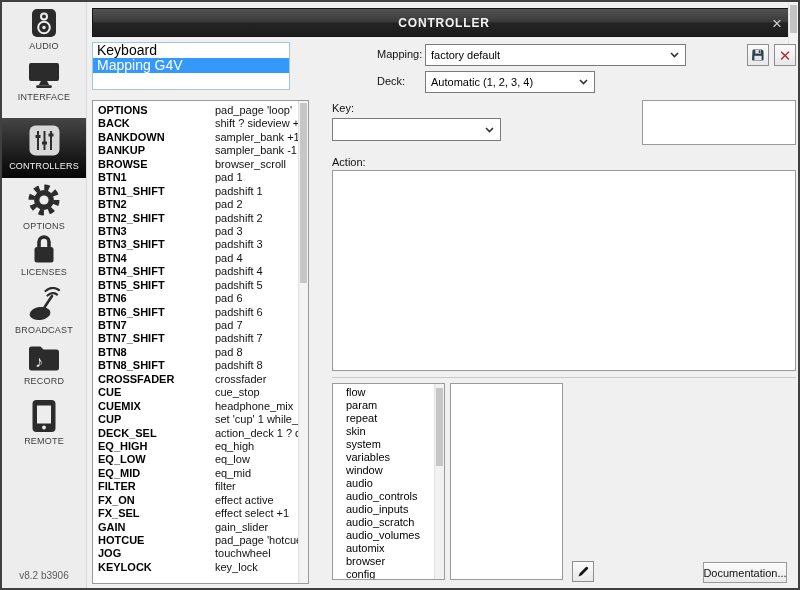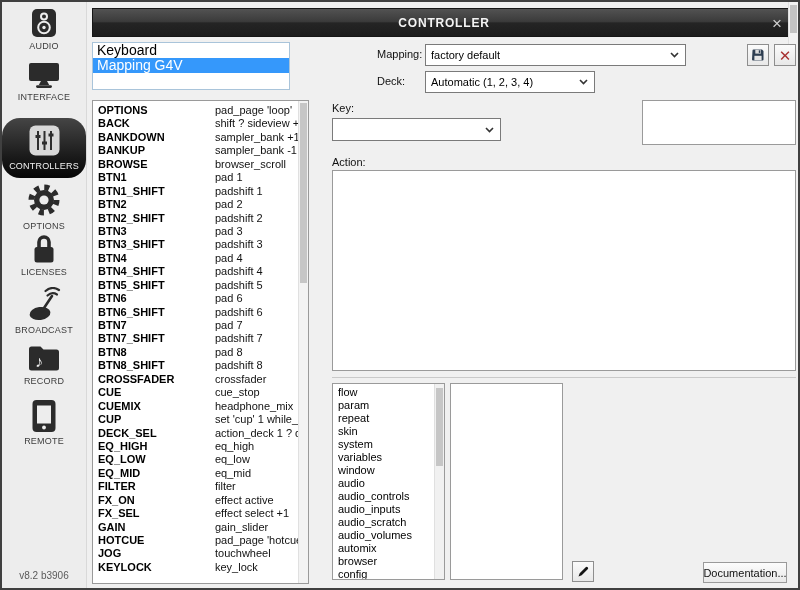--- a/index.html
+++ b/index.html
@@ -101,21 +101,21 @@
   }
   #separator { position:absolute; left:330px; top:375px; width:464px; height:1px; background:#c9c9c9; }
 
   .small-list {
     position:absolute; top:381px; height:197px; background:#fff;
     border:1px solid #9a9a9a; overflow:hidden; padding-top:2px;
   }
   #actions-list { left:330px; width:113px; }
   #actions-sublist { left:448px; width:113px; }
   .sl-row { height:13px; line-height:13px; font-size:11px; color:#000; padding-left:5px;
-    white-space:nowrap; cursor:default; }
+    white-space:nowrap; cursor:default;margin-left:8px; }
   #actions-scroll {
     position:absolute; right:0; top:0; bottom:0; width:10px;
     background:#f1f1f1; border-left:1px solid #e0e0e0;
   }
   #actions-scroll .thumb { position:absolute; left:1px; right:1px; top:4px; height:78px; background:#c6c6c6; }
 
   #edit-btn { left:570px; top:559px; width:22px; height:21px; }
   #doc-btn {
     position:absolute; left:701px; top:560px; width:84px; height:21px;
     background:linear-gradient(#fcfcfc,#e9e9e9); border:1px solid #9a9a9a;
@@ -143,21 +143,21 @@
 
     <div class="side-item" style="top:60px;">
       <svg width="34" height="27" viewBox="0 0 34 27">
         <rect x="2" y="1" width="30" height="18" rx="2" fill="#2b2b2b"></rect>
         <path d="M14 19 h6 l2.2 4 h-10.4 Z" fill="#2b2b2b"></path>
         <rect x="9" y="23.2" width="16" height="2.8" rx="1.4" fill="#2b2b2b"></rect>
       </svg>
       <div class="side-label">INTERFACE</div>
     </div>
 
-    <div class="side-item selected" style="top:116px; height:60px;border-radius:18px;">
+    <div class="side-item selected" style="top:116px; height:60px;">
       <svg width="31" height="31" viewBox="0 0 31 31">
         <rect x="0.5" y="0.5" width="30" height="30" rx="6" fill="#d8d8d8"></rect>
         <line x1="9" y1="6" x2="9" y2="25" stroke="#2d2d2d" stroke-width="2"></line>
         <line x1="15.5" y1="6" x2="15.5" y2="25" stroke="#2d2d2d" stroke-width="2"></line>
         <line x1="22" y1="6" x2="22" y2="25" stroke="#2d2d2d" stroke-width="2"></line>
         <rect x="6.5" y="10" width="5" height="3" fill="#2d2d2d"></rect>
         <rect x="13" y="16.5" width="5" height="3" fill="#2d2d2d"></rect>
         <rect x="19.5" y="8.5" width="5" height="3" fill="#2d2d2d"></rect>
       </svg>
       <div class="side-label">CONTROLLERS</div>

